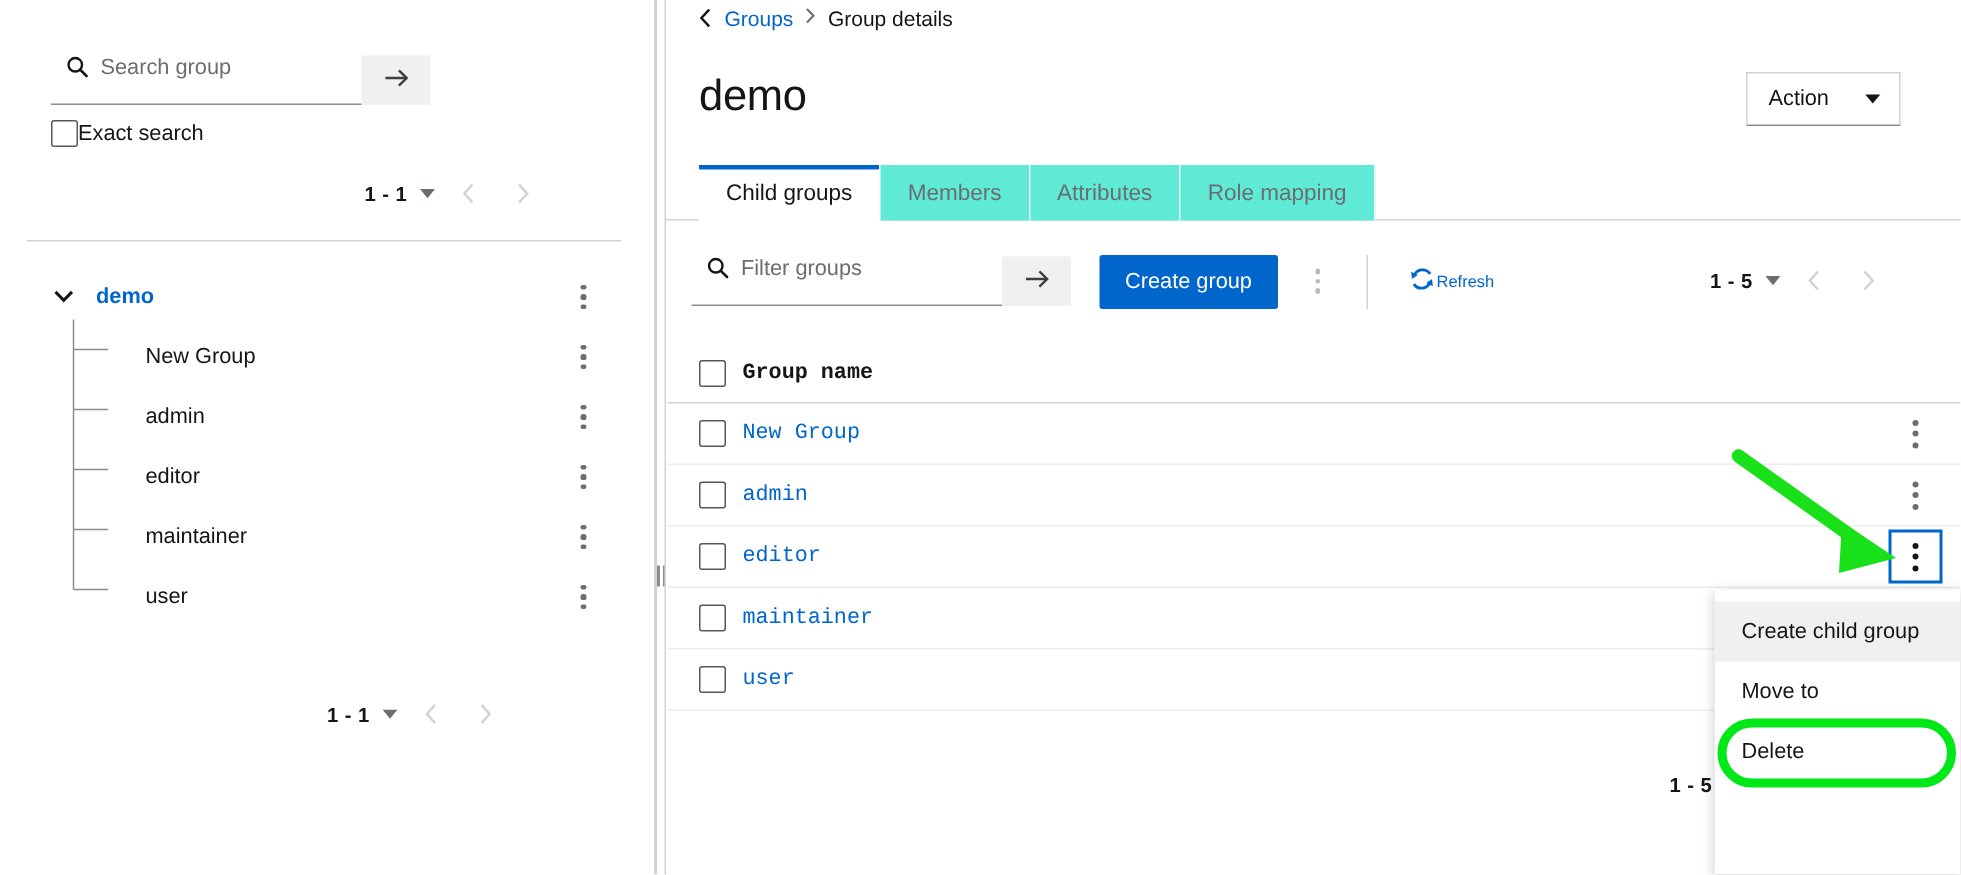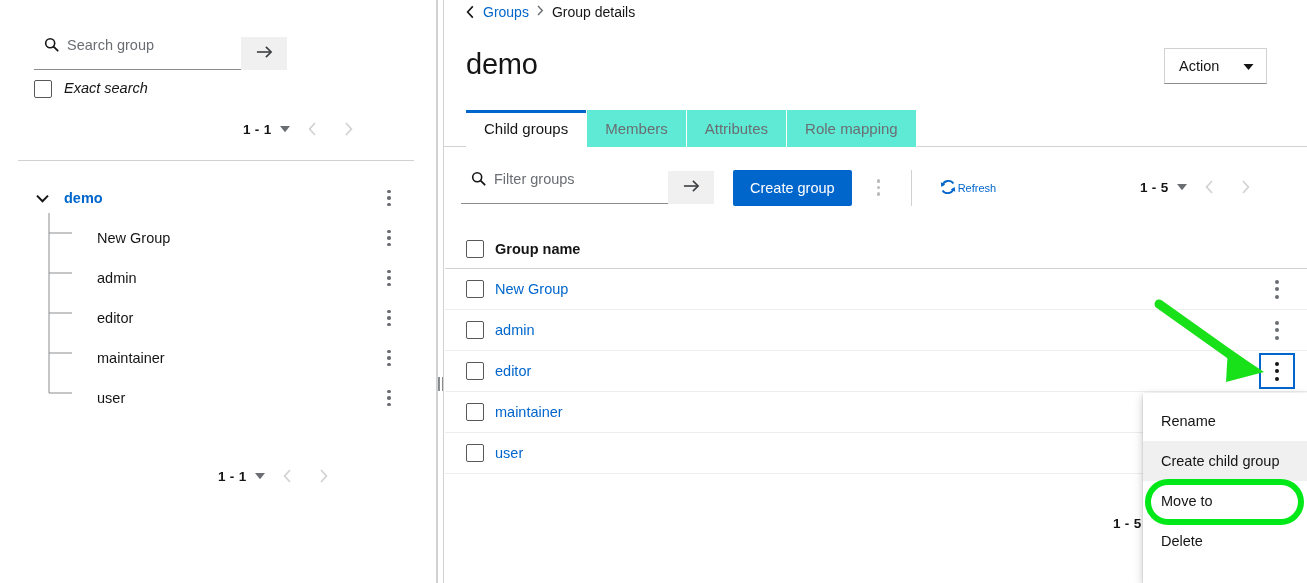--- a/index.html
+++ b/index.html
@@ -28,21 +28,21 @@
     font-family:"Liberation Sans", sans-serif; font-size:14.5px; color:#151515;
     padding:0;
   }
   .search-field input::placeholder { color:#6a6e73; opacity:1; }
   .search-go {
     flex:0 0 46px; background:#f0f0f0; border:0; cursor:pointer;
     display:flex; align-items:center; justify-content:center;
     border-bottom:1px solid transparent;
   }
 
-  .exact-row { position:absolute; left:34px; top:80px; display:flex; gap:12px;font-style:italic; }
+  .exact-row { position:absolute; left:34px; top:80px; display:flex; align-items:center; gap:0; }
   .cbox {
     width:18px; height:18px; border:1px solid #57585a; border-radius:2px; background:#fff;
     cursor:pointer; flex:0 0 auto;
   }
   .exact-row label { font-size:14.5px; color:#151515; cursor:pointer; }
 
   .pager { display:flex; align-items:center; gap:2px; font-size:13.5px; }
   .pager .count { font-weight:700; letter-spacing:.3px; color:#151515; padding-right:2px;}
   .pager .caret { width:18px; height:18px; display:flex; align-items:center; justify-content:center; cursor:pointer; }
   .pager .arrowbtn {
@@ -119,21 +119,21 @@
   #refresh-btn { display:flex; align-items:center; gap:2px; color:#0066cc; font-size:11px; cursor:pointer; margin-left:28px; }
   #create-group-btn {
     height:36px; background:#0066cc; color:#fff; border:0; border-radius:2px;
     padding:0 17px; font-size:14.5px; cursor:pointer; margin-left:19px;
     font-family:"Liberation Sans", sans-serif;
   }
   #toolbar-pager { position:absolute; left:682px; top:2px; }
 
   
   #table { position:absolute; left:445px; top:230px; width:862px; }
-  .trow { display:flex; align-items:center; height:41px; border-bottom:1px solid #ededed; position:relative; }
+  .trow { display:flex; align-items:center; height:41px; border-bottom:1px solid #ededed; position:relative;font-family:Liberation Mono, monospace; }
   .trow.head { height:39px; border-bottom:1px solid #d2d2d2; }
   .trow .cb-cell { width:50px; display:flex; justify-content:center; padding-left:10px;}
   .trow .name-cell { font-size:14.5px; }
   .trow.head .name-cell { font-weight:700; color:#151515; }
   .trow .name-cell a { color:#0066cc; text-decoration:none; cursor:pointer; }
   .row-kebab {
     position:absolute; right:12px; top:50%; transform:translateY(-50%);
     width:36px; height:36px; display:flex; flex-direction:column; align-items:center;
     justify-content:center; gap:3.5px; cursor:pointer;
   }
@@ -487,23 +487,20 @@
           <i></i>
         </span>
     </div>
   </div>
 
   <span class="pager" id="bottom-pager">
     <span class="count">1 - 5</span>
   </span>
 
   <div id="row-menu">
-    <div class="menu-item">
-      <span>Rename</span>
-    </div>
     <div class="menu-item hover">
       <span>Create child group</span>
     </div>
     <div class="menu-item">
       <span>Move to</span>
     </div>
     <div class="menu-item">
       <span>Delete</span>
     </div>
   </div>

